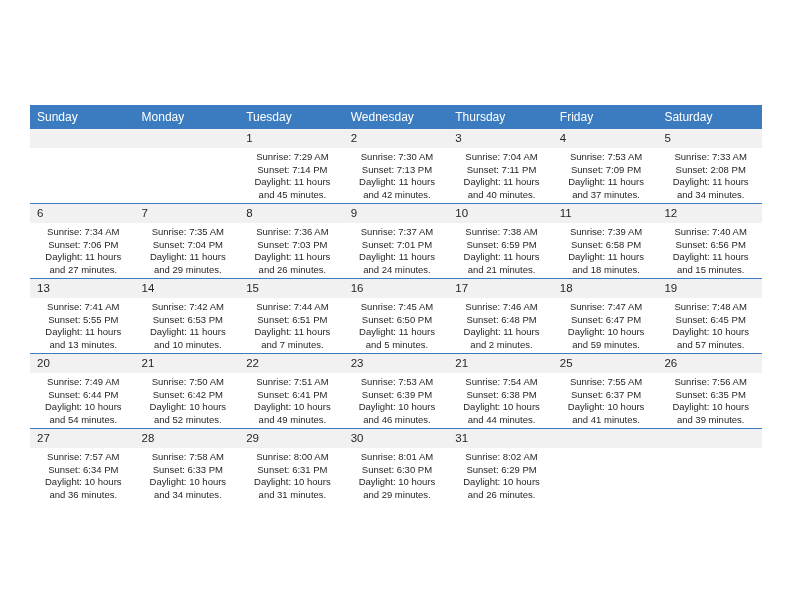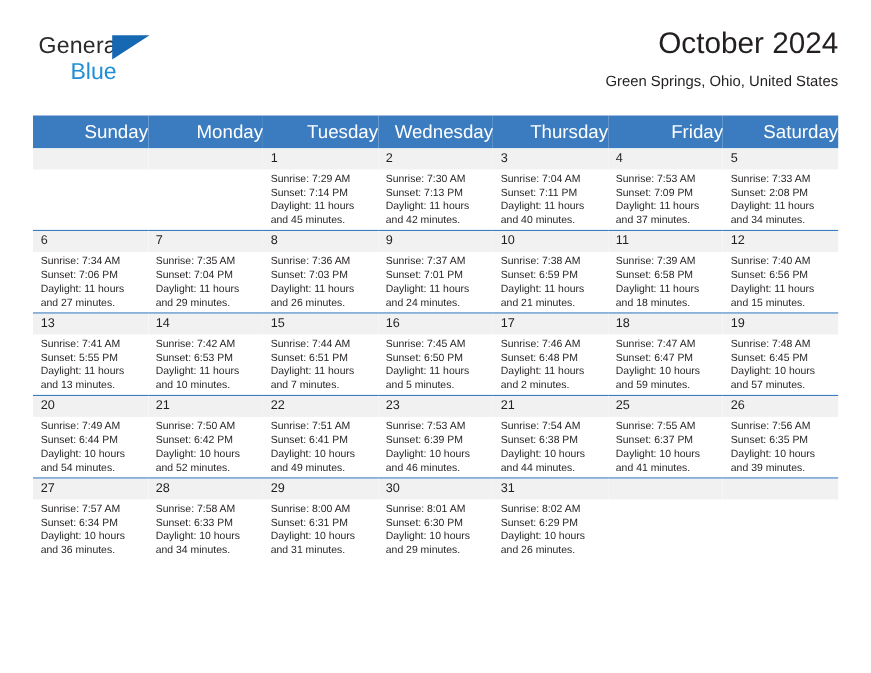--- a/index.html
+++ b/index.html
@@ -87,23 +87,23 @@
     position: absolute;
     left: 30px;
     top: 105px;
     width: 732px;
     border-collapse: collapse;
     table-layout: fixed;
   }
   .calendar th {
     background: #3b7cc0;
     color: #ffffff;
-    font-size: 17px;
+    font-size: 12px;
     font-weight: normal;
-    text-align: right;
+    text-align: left;
     padding: 5px 0 5px 7px;
     height: 10px;
     border: none;
   }
   .calendar td {
     vertical-align: top;
     padding: 0;
     border: none;
     border-top: 1px solid #3b7cc0;
     height: 74px;
@@ -122,44 +122,31 @@
     line-height: 13px;
   }
   .daynum.empty {
     color: transparent;
   }
   .details {
     padding: 3px 5px 0 7px;
     font-size: 9.5px;
     line-height: 12.6px;
     color: #231f20;
+    text-align: center;
   }
   .details div {
     white-space: nowrap;
   }
 </style>
 </head>
 <body>
 
 <div class="page">
 
-  <div class="header">
-
-    <div class="logo">
-      <span class="logo-general">General</span>
-      <span class="logo-triangle"></span>
-      <span class="logo-blue">Blue</span>
-    </div>
-
-    <div class="title-block">
-      <div class="cal-title">October 2024</div>
-      <div class="cal-subtitle">Green Springs, Ohio, United States</div>
-    </div>
-
-  </div>
 
   <table class="calendar">
     <thead>
       <tr>
         <th>Sunday</th>
         <th>Monday</th>
         <th>Tuesday</th>
         <th>Wednesday</th>
         <th>Thursday</th>
         <th>Friday</th>

